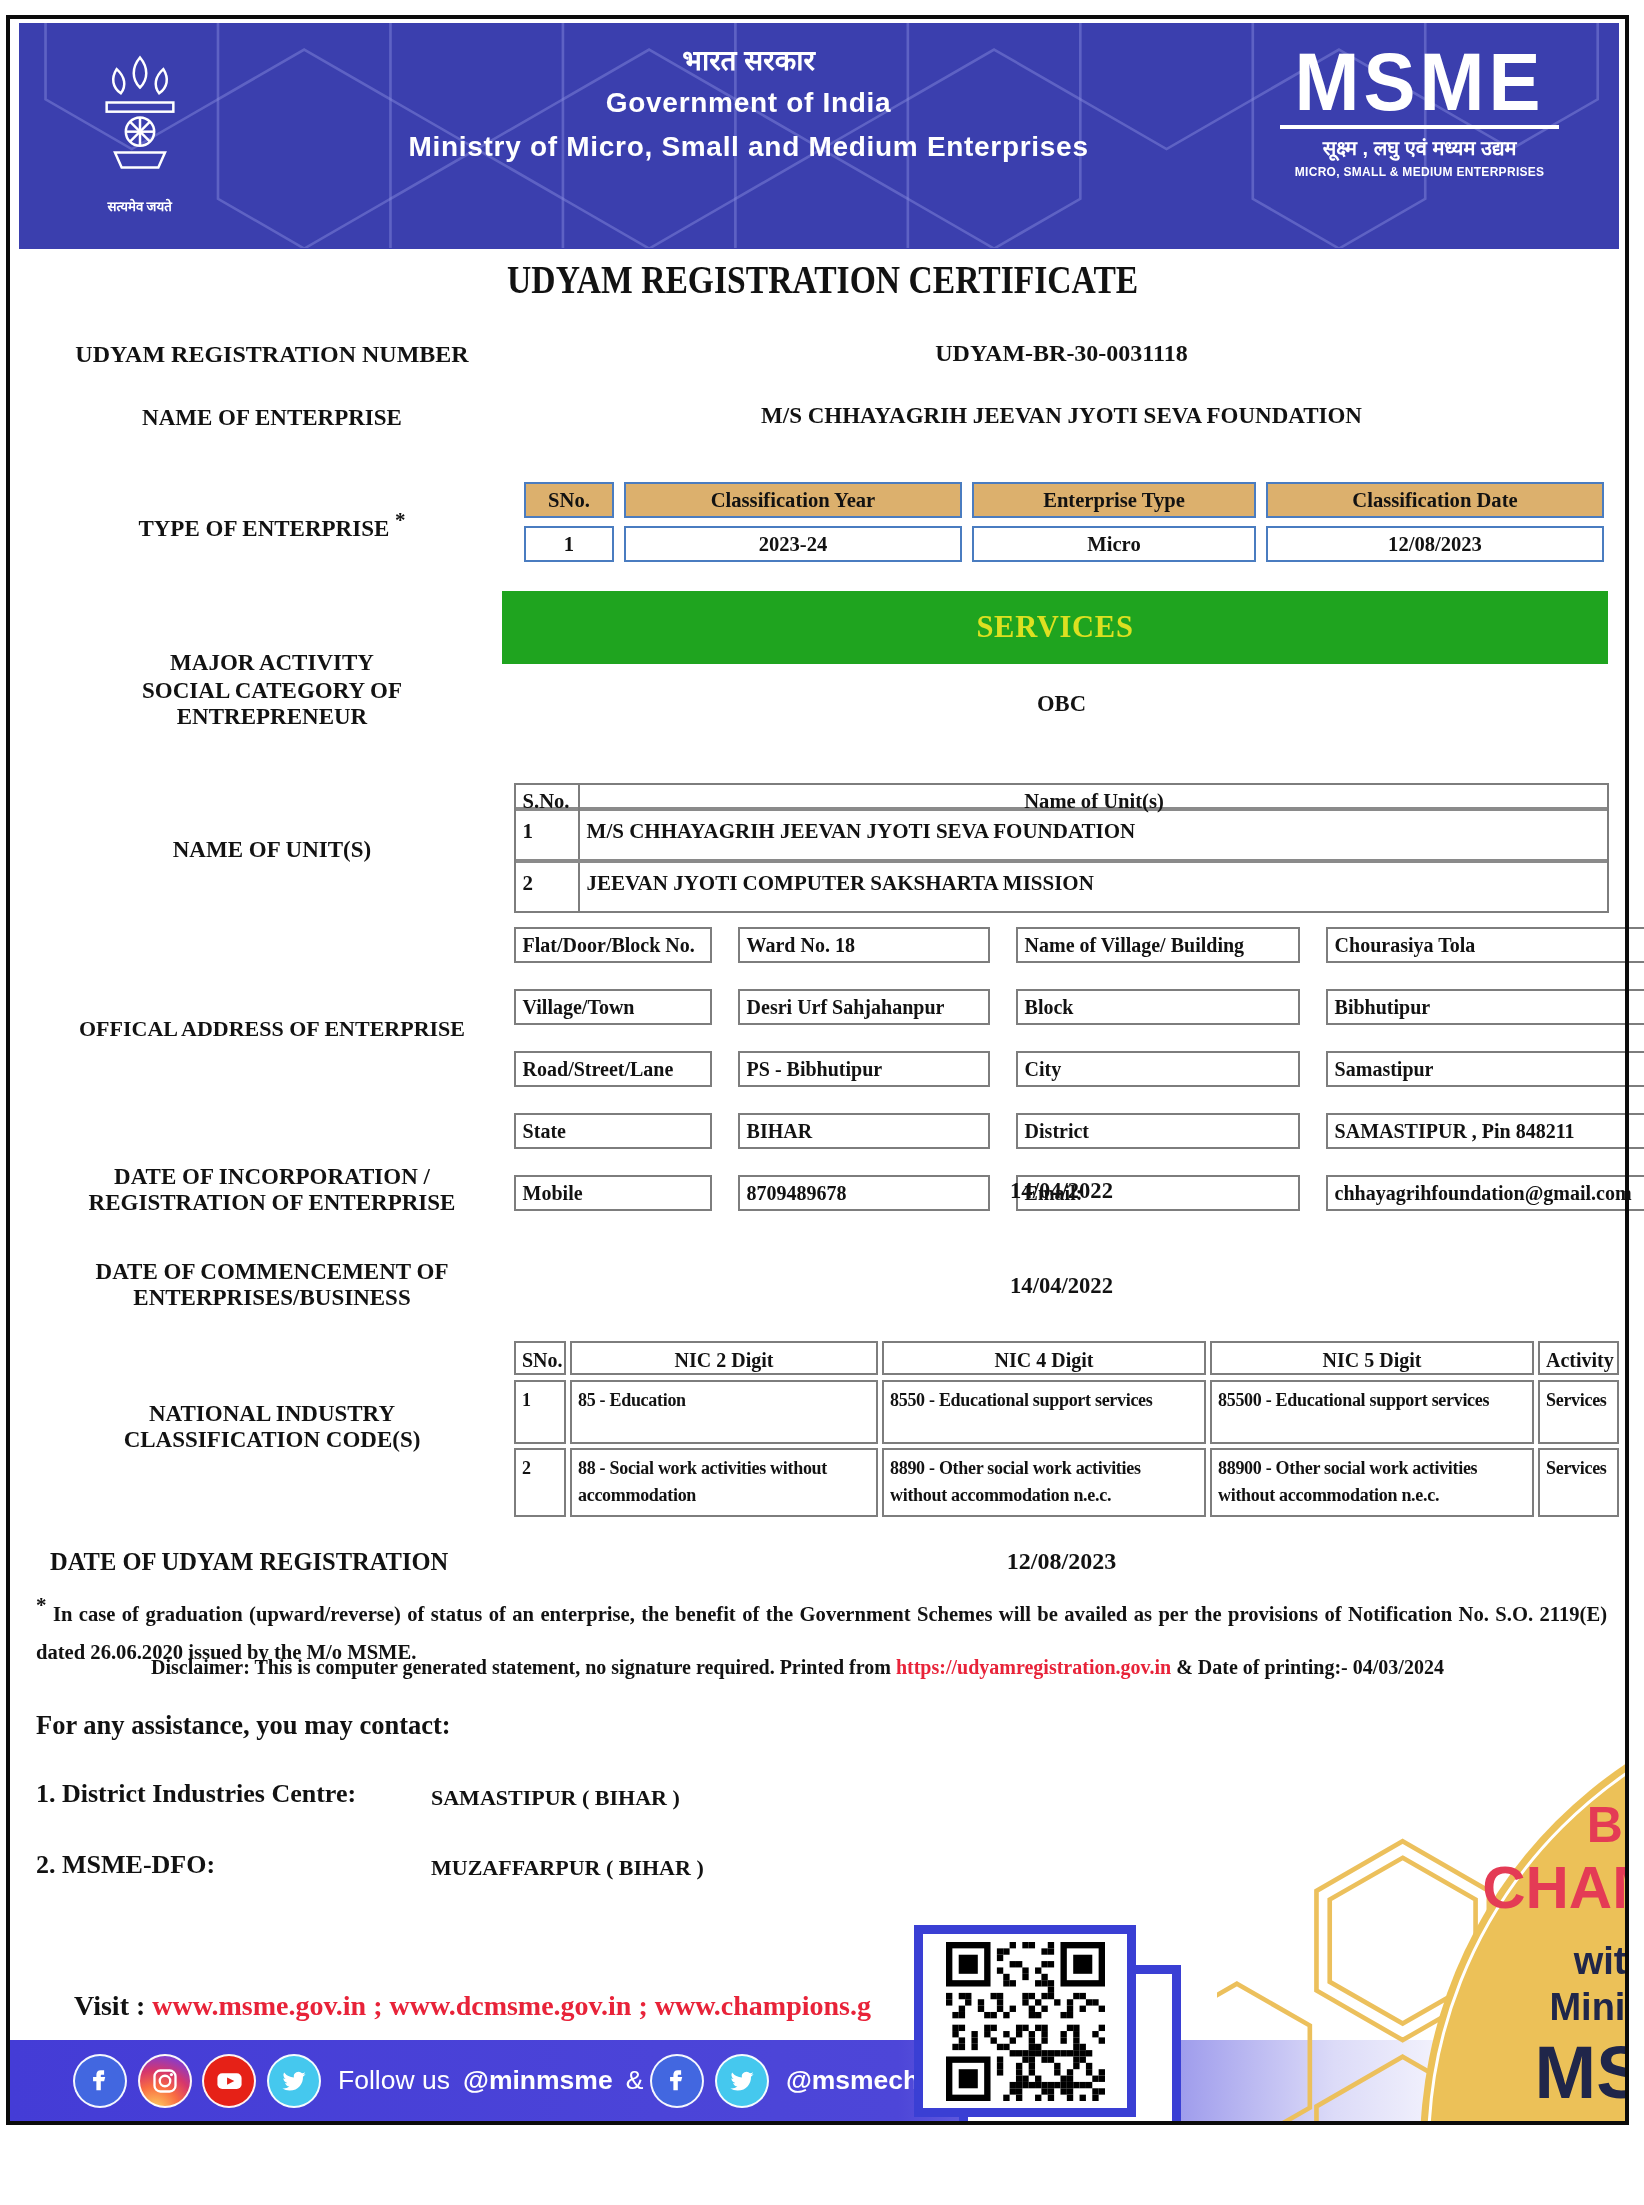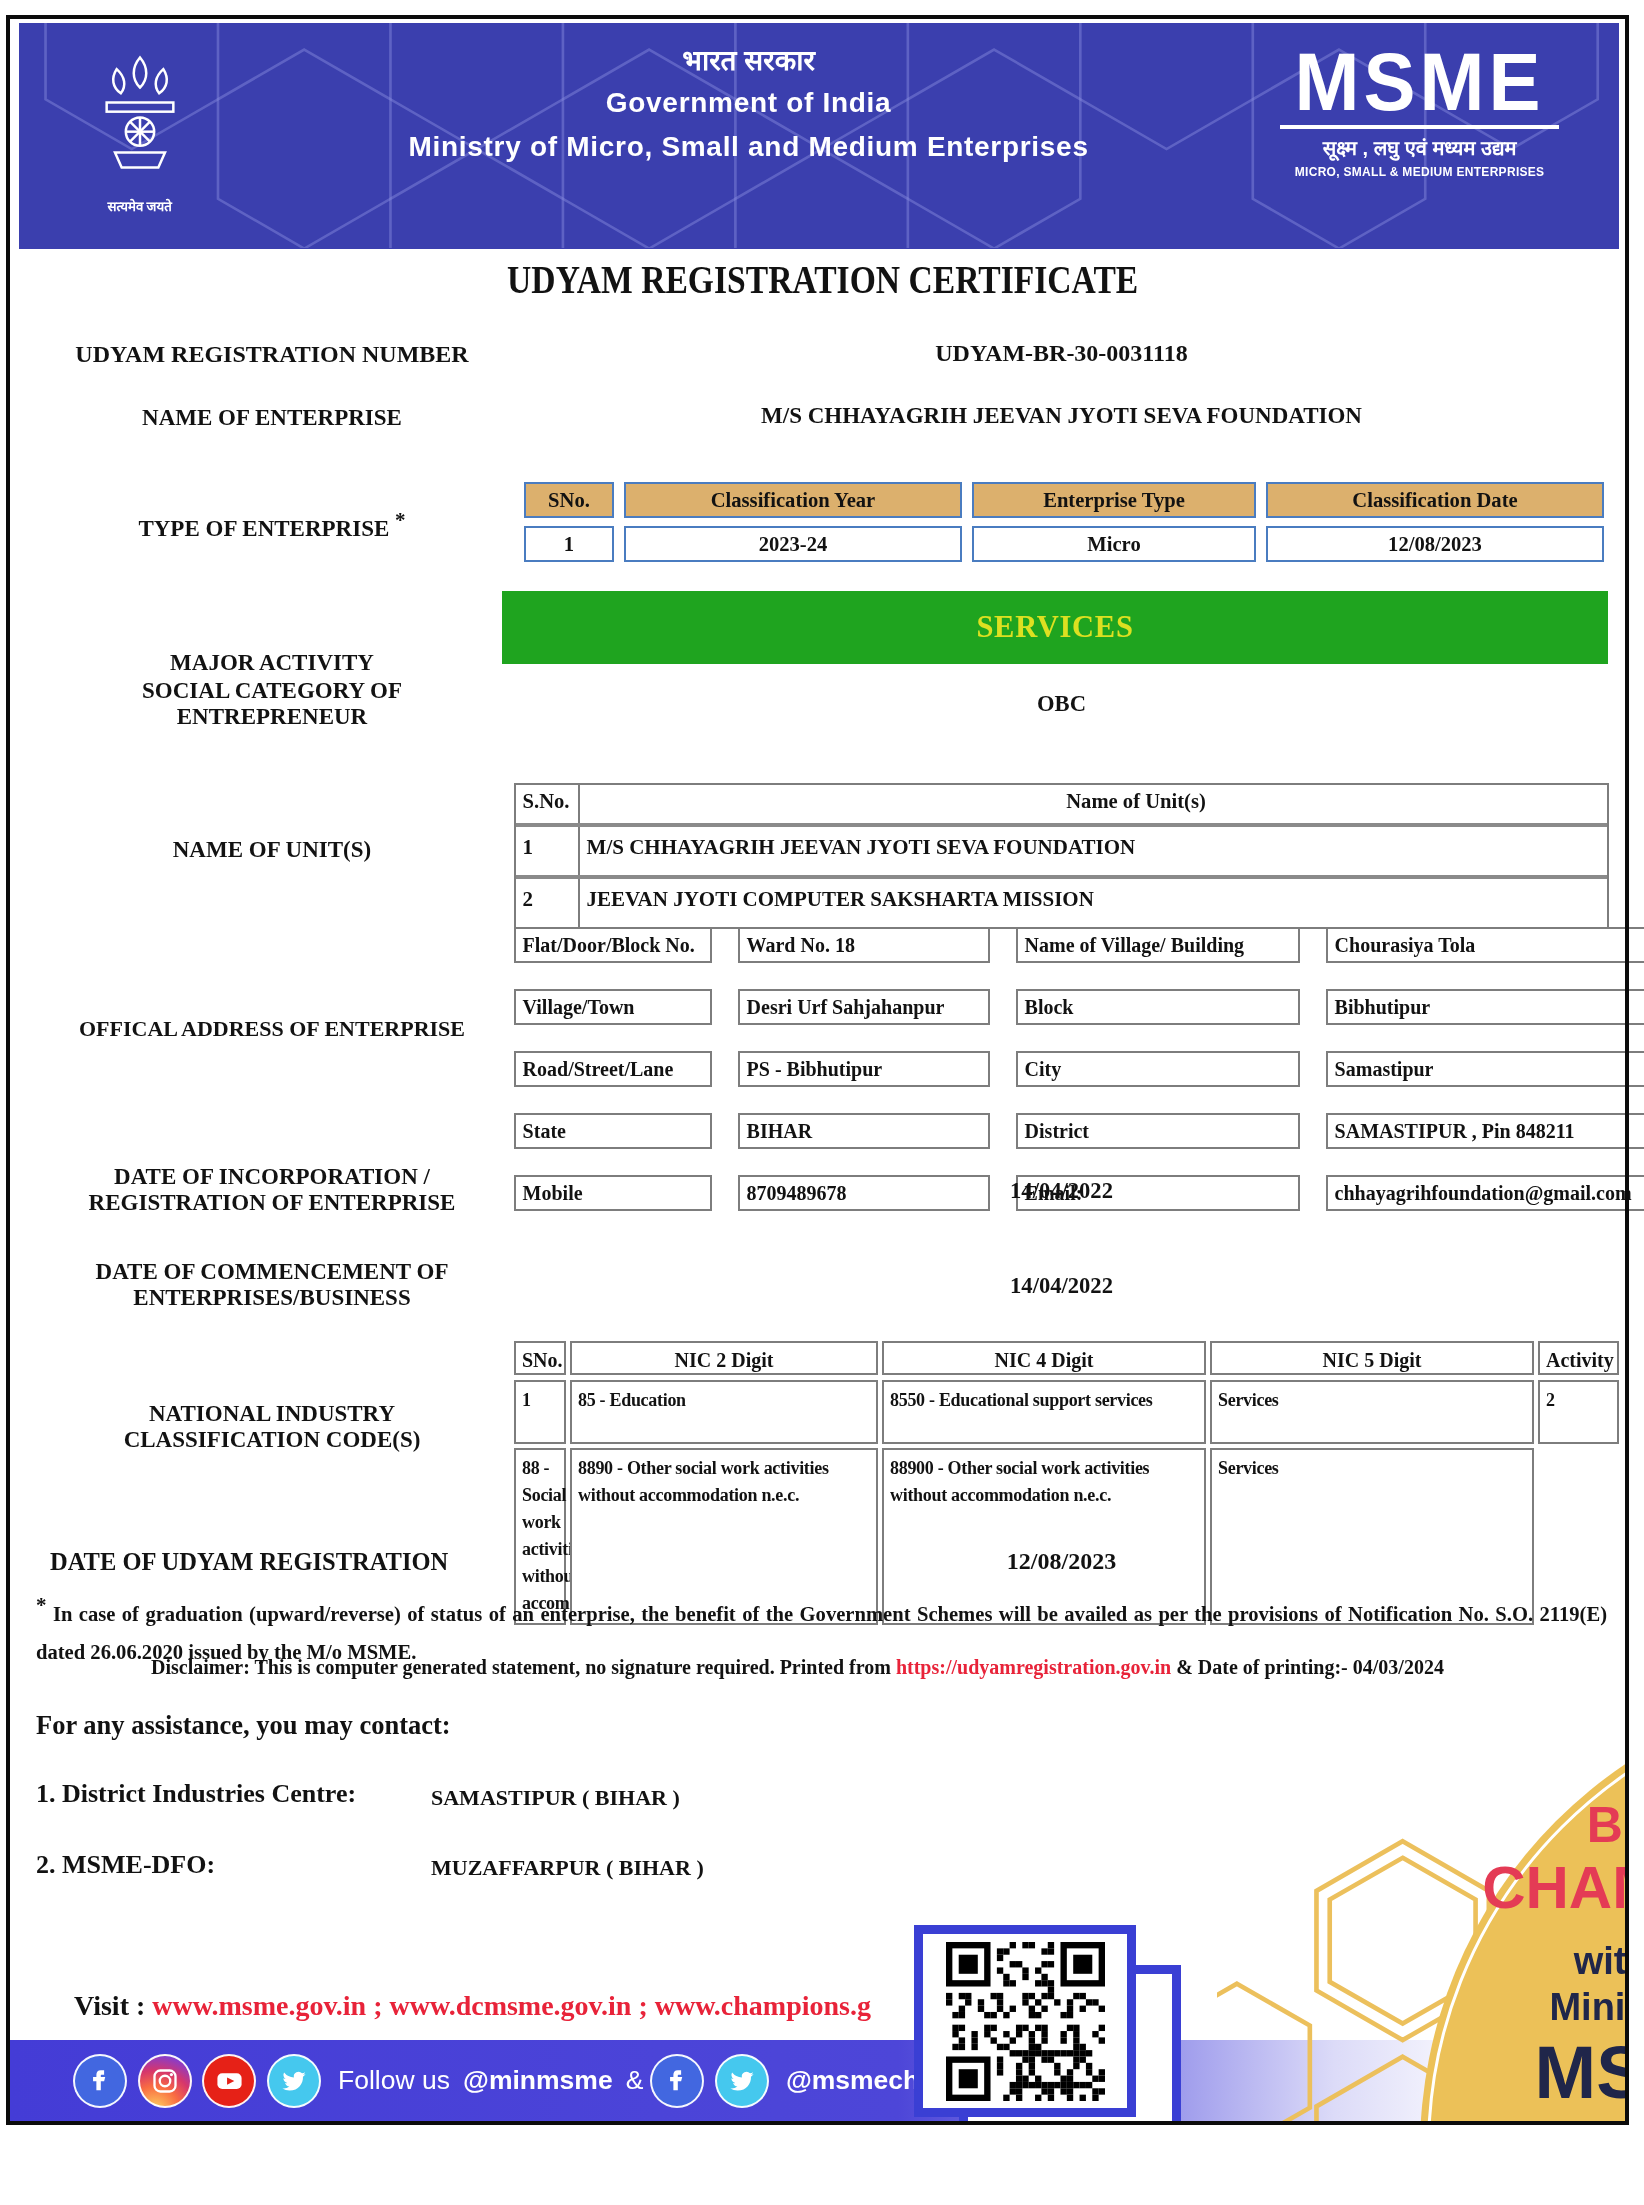--- a/index.html
+++ b/index.html
@@ -42,21 +42,21 @@
   
   .services{position:absolute;left:502px;top:591px;width:1106px;height:73px;background:#1fa41f;
             display:flex;align-items:center;justify-content:center;}
   .services span{color:#dde021;font-size:30.5px;letter-spacing:0.7px;}
   
   .utable{position:absolute;left:514px;top:783px;width:1095px;box-sizing:border-box;
           border:2.7px solid #7d7d7d;background:#fff;}
   .u-row{display:grid;grid-template-columns:64px 1028px;}
   .u-row > div{box-sizing:border-box;padding:5.3px 6.6px;font-size:20.6px;}
   .u-row > div:first-child{border-right:2px solid #7d7d7d;}
-  .u-head{height:38px;gap:42px;}
+  .u-head{height:22px;}
   .u-head .u-name{text-align:center;}
   .u-data{border-top:4.6px solid #8a8a8a;height:48px;}
   .u-data div{font-size:21px;padding-top:8px;}
   
   .atable{position:absolute;left:514px;top:927px;display:grid;
           grid-template-columns:198px 252px 284px 358px;column-gap:5.3px;row-gap:5.3px;gap:26px;}
   .a-cell{box-sizing:border-box;border:2px solid #7d7d7d;background:#fff;height:36px;
           line-height:32px;font-size:20px;padding-left:6.6px;white-space:nowrap;overflow:hidden;}
   
   .ntable{position:absolute;left:514px;top:1341px;display:grid;
@@ -252,20 +252,21 @@
   </div>
   <div class="ntable">
     <div class="n-cell n-h">SNo.</div>
     <div class="n-cell n-h">NIC 2 Digit</div>
     <div class="n-cell n-h">NIC 4 Digit</div>
     <div class="n-cell n-h">NIC 5 Digit</div>
     <div class="n-cell n-h">Activity</div>
     <div class="n-cell n-d">1</div>
     <div class="n-cell n-d">85 - Education</div>
     <div class="n-cell n-d">8550 - Educational support services</div>
+    <div class="n-cell n-d">85500 - Educational support services</div>
     <div class="n-cell n-d">Services</div>
     <div class="n-cell n-d">2</div>
     <div class="n-cell n-d">88 - Social work activities without accommodation</div>
     <div class="n-cell n-d">8890 - Other social work activities without accommodation n.e.c.</div>
     <div class="n-cell n-d">88900 - Other social work activities without accommodation n.e.c.</div>
     <div class="n-cell n-d">Services</div>
   </div>
 
   <div class="abs" style="left:50px;top:1548px;font-size:24.5px;">DATE OF UDYAM REGISTRATION</div>
   <div class="valcol" style="top:1548px;">12/08/2023</div>

